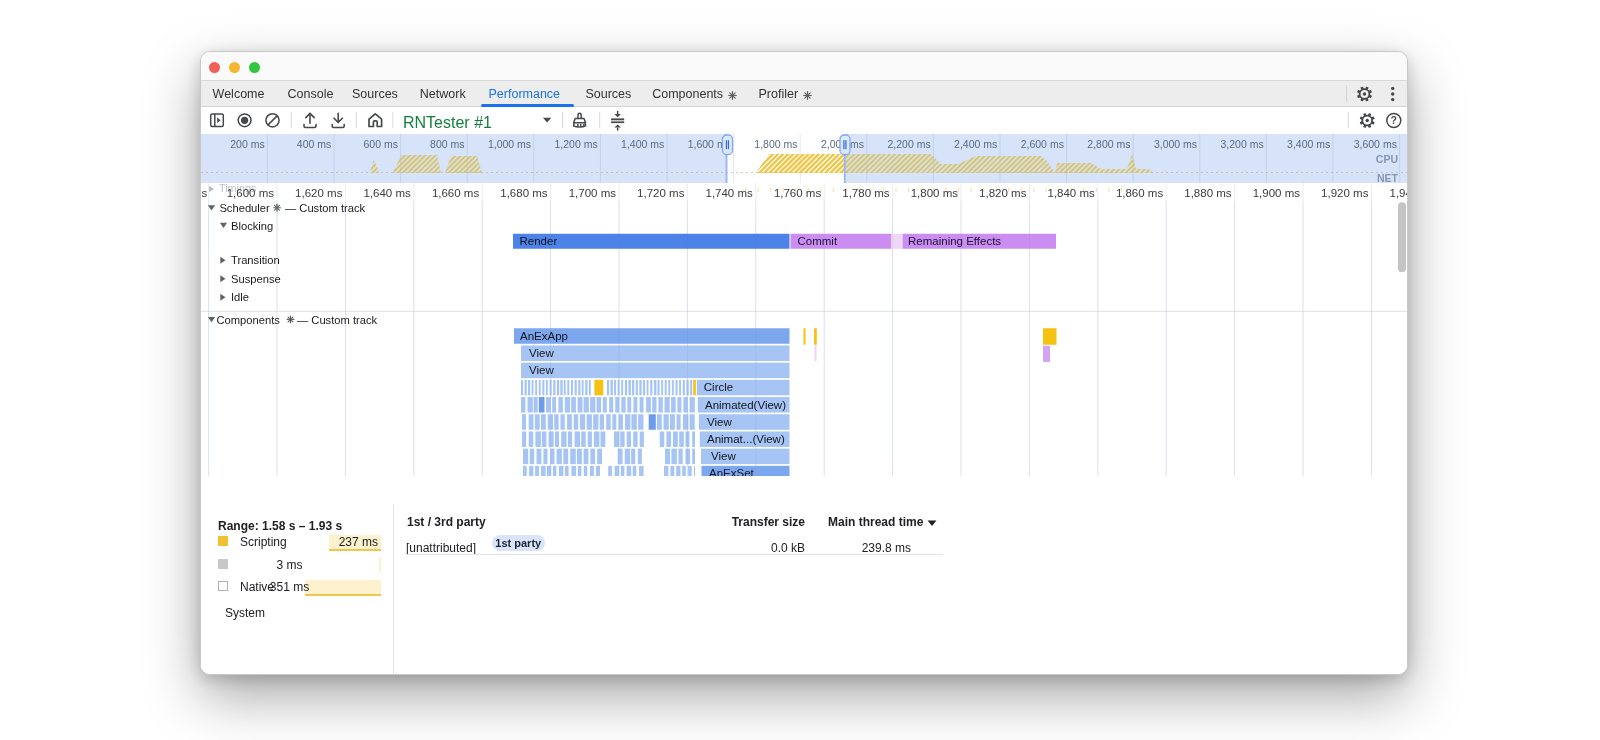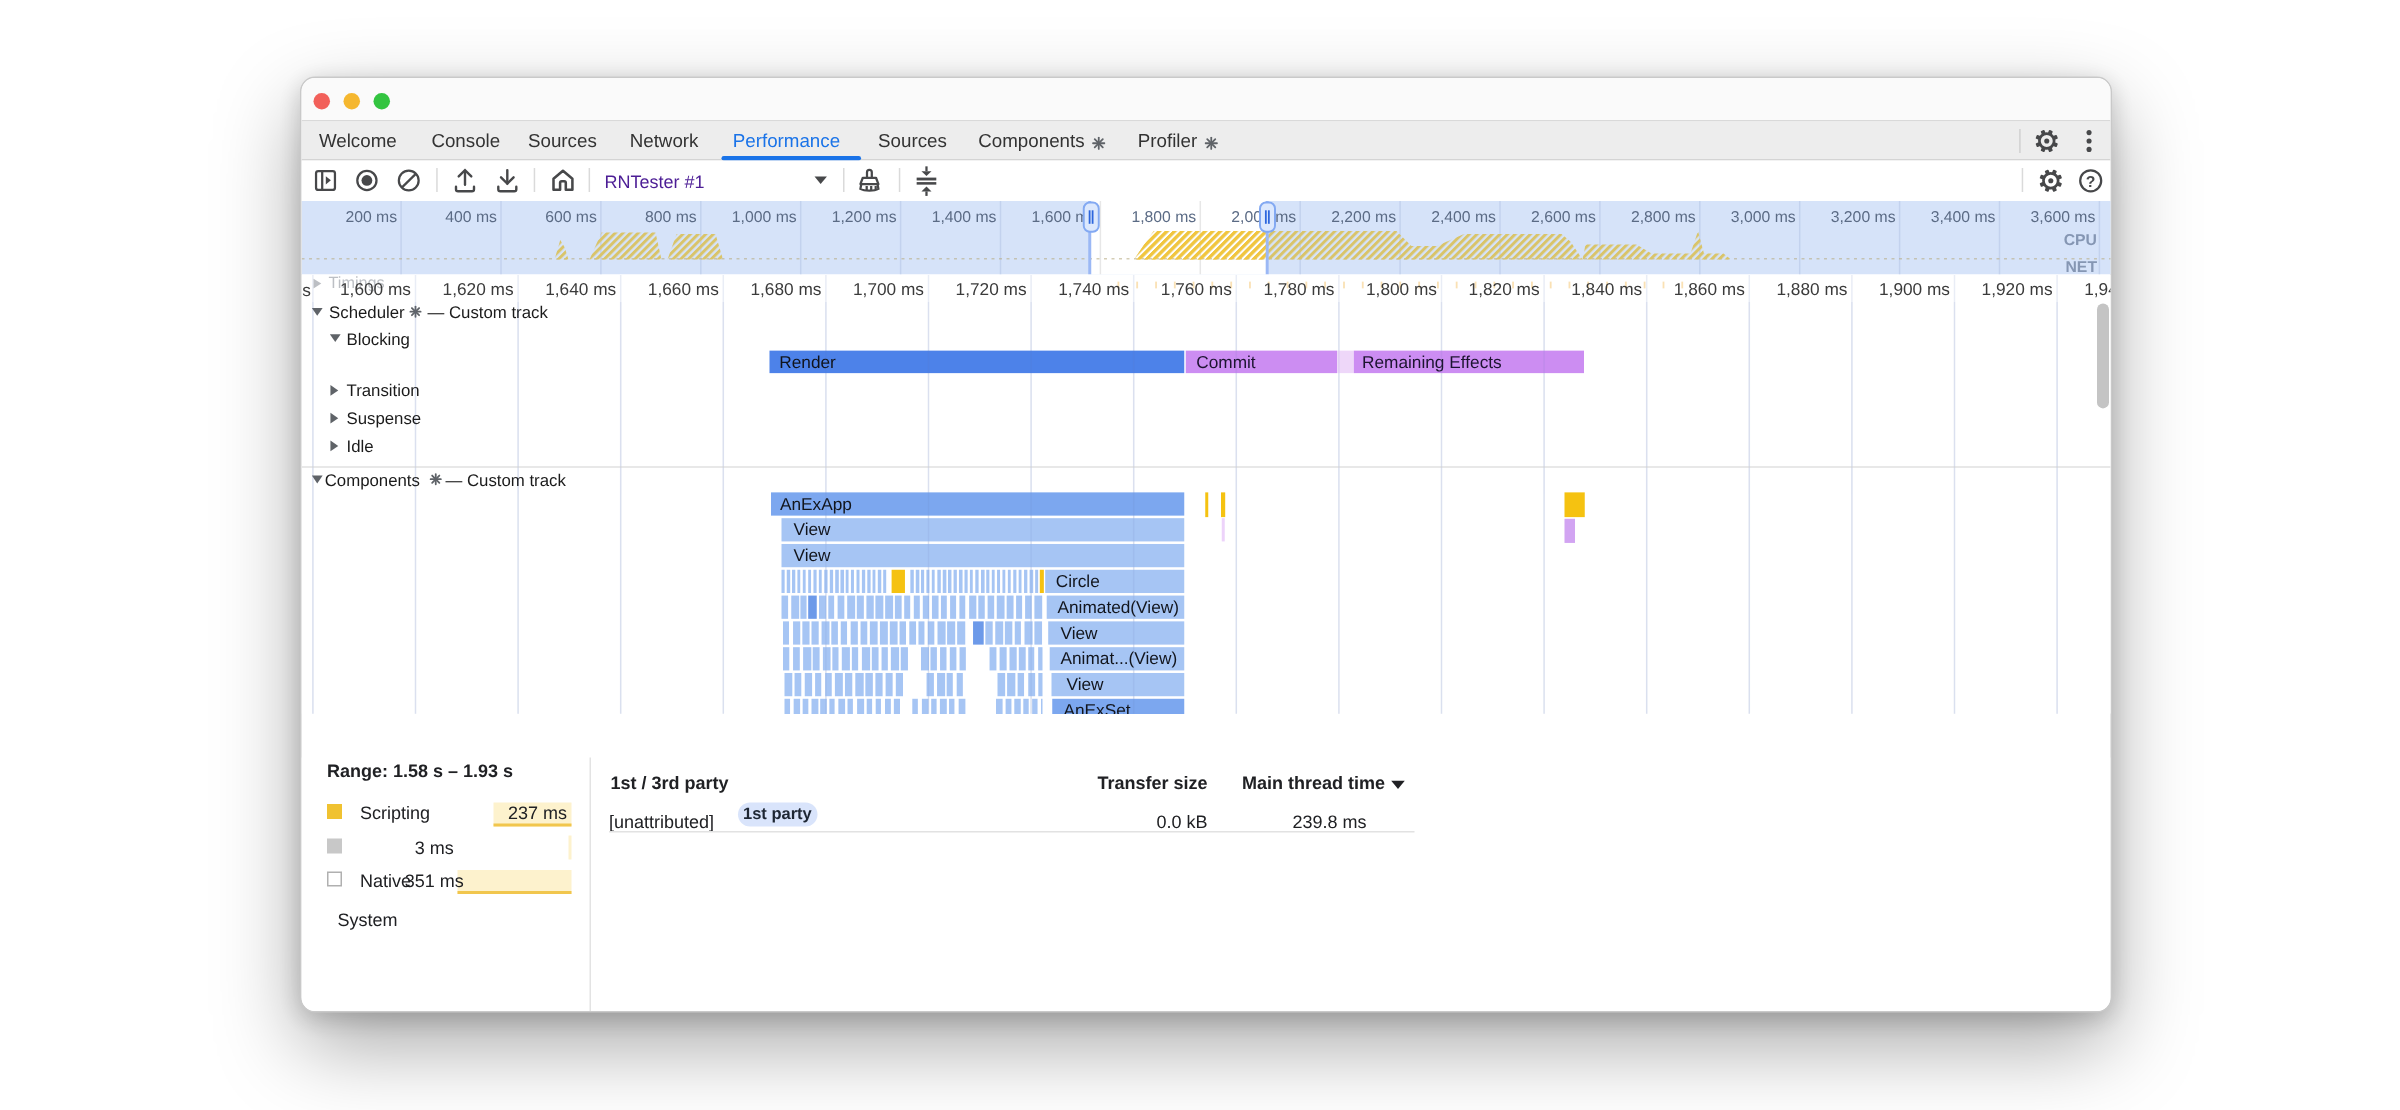--- a/index.html
+++ b/index.html
@@ -127,21 +127,21 @@
           <rect x="1159.07" y="9.80" width="2.9" height="2.7" rx="0.6" transform="rotate(202.5 1160.52 11.15)"></rect>
           <rect x="1162.40" y="6.47" width="2.9" height="2.7" rx="0.6" transform="rotate(247.5 1163.85 7.82)"></rect>
           <rect x="1167.10" y="6.47" width="2.9" height="2.7" rx="0.6" transform="rotate(292.5 1168.55 7.82)"></rect>
           <rect x="1170.43" y="9.80" width="2.9" height="2.7" rx="0.6" transform="rotate(337.5 1171.88 11.15)"></rect>
         </g>
         <circle cx="1166.2" cy="13.5" r="4.9" fill="none" stroke="#47484a" stroke-width="1.8"></circle>
         <circle cx="1166.2" cy="13.5" r="1.7" fill="#47484a"></circle>
         <circle cx="1192.8" cy="13.5" r="7" fill="none" stroke="#47484a" stroke-width="1.5"></circle>
         <text x="1192.8" y="17.4" text-anchor="middle" font-size="10.5" font-weight="bold" fill="#47484a">?</text>
       </svg>
-    <span style="position:absolute; left:202px; top:7px; font-size:12px; color:#4c1d95;">RNTester #1</span>
+    <span style="position:absolute; left:202px; top:7px; font-size:16px; color:#15803d;">RNTester #1</span>
   </div>
   <svg width="1208" height="49" viewBox="0 0 1208 49" font-family="&quot;Liberation Sans&quot;, sans-serif" style="position:absolute;left:0;top:82px;">
       <rect x="0" y="0" width="1208" height="49" fill="#d6e3f9"></rect>
       <rect x="525.5" y="0" width="119" height="49" fill="#ffffff"></rect>
       <line x1="66.4" y1="0" x2="66.4" y2="49" stroke="#c3d2ee" stroke-width="1"></line>
       <line x1="133.0" y1="0" x2="133.0" y2="49" stroke="#c3d2ee" stroke-width="1"></line>
       <line x1="199.6" y1="0" x2="199.6" y2="49" stroke="#c3d2ee" stroke-width="1"></line>
       <line x1="266.2" y1="0" x2="266.2" y2="49" stroke="#c3d2ee" stroke-width="1"></line>
       <line x1="332.8" y1="0" x2="332.8" y2="49" stroke="#c3d2ee" stroke-width="1"></line>
       <line x1="399.4" y1="0" x2="399.4" y2="49" stroke="#c3d2ee" stroke-width="1"></line>
@@ -524,21 +524,21 @@
       <line x1="828.4" y1="18" x2="828.4" y2="292.5" stroke="#6478b4" stroke-width="1" opacity="0.10"></line>
       <line x1="896.8" y1="18" x2="896.8" y2="292.5" stroke="#6478b4" stroke-width="1" opacity="0.10"></line>
       <line x1="965.2" y1="18" x2="965.2" y2="292.5" stroke="#6478b4" stroke-width="1" opacity="0.10"></line>
       <line x1="1033.6" y1="18" x2="1033.6" y2="292.5" stroke="#6478b4" stroke-width="1" opacity="0.10"></line>
       <line x1="1102.0" y1="18" x2="1102.0" y2="292.5" stroke="#6478b4" stroke-width="1" opacity="0.10"></line>
       <line x1="1170.4" y1="18" x2="1170.4" y2="292.5" stroke="#6478b4" stroke-width="1" opacity="0.10"></line>
       <rect x="1197" y="19" width="8" height="70" rx="4" fill="#c4c4c4"></rect>
     </svg>
   <div id="summary">
     <div style="position:absolute; left:191.5px; top:0; width:1px; height:171px; background:#e3e3e3;"></div>
-    <div class="s12" style="position:absolute; left:17px; top:2px; font-weight:bold;">Range: 1.58 s – 1.93 s</div>
+    <div class="s12" style="position:absolute; left:17px; top:14px; font-weight:bold;">Range: 1.58 s – 1.93 s</div>
 
     <div style="position:absolute; left:17px; top:31px; width:10px; height:10px; background:#f0c231;"></div>
     <div class="s12" style="position:absolute; left:39px; top:30px;">Scripting</div>
     <div style="position:absolute; left:128px; top:29.5px; width:52.3px; height:16px; background:#fdf2cd; border-bottom:2px solid #f1c64d;"></div>
     <div class="s12" style="position:absolute; left:0; top:30px; width:177px; text-align:right;">237 ms</div>
     <div style="position:absolute; left:17px; top:53.5px; width:10px; height:10px; background:#c8c8c8;"></div>
     <div class="s12" style="position:absolute; left:24px; top:52.5px;margin-top:48px;">System</div>
     <div style="position:absolute; left:178.3px; top:52px; width:2px; height:16px; background:#fdf2cd;"></div>
     <div class="s12" style="position:absolute; left:0; top:52.5px; width:177px; text-align:center;">3 ms</div>
     <div style="position:absolute; left:17px; top:76px; width:10px; height:10px; background:#fff; border:1px solid #b0b0b0;"></div>

